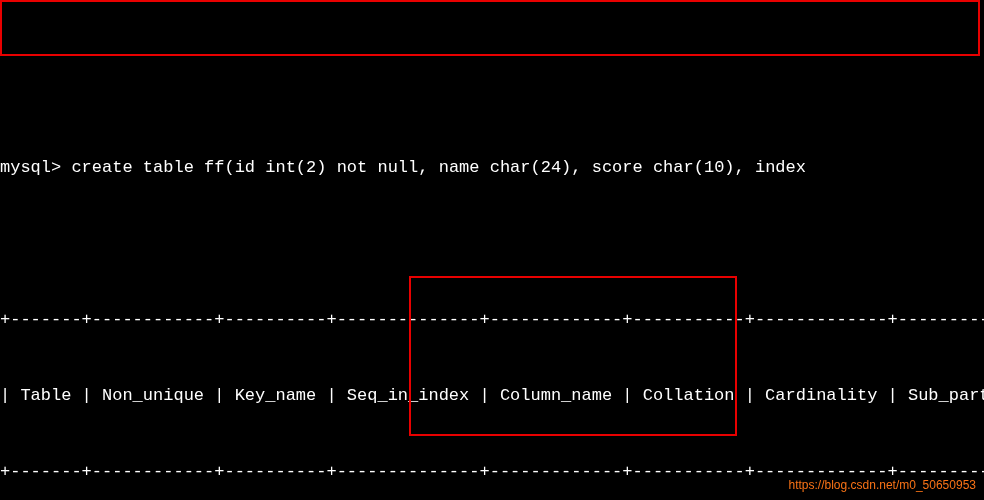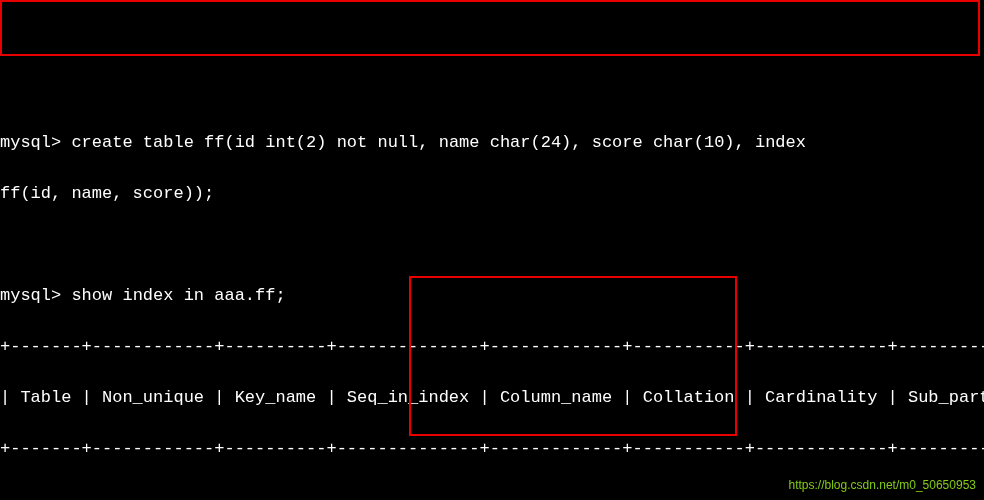--- a/index.html
+++ b/index.html
@@ -11,21 +11,21 @@
     line-height: 1.5;
     width: 984px;
     height: 500px;
     overflow: hidden;
     position: relative;
     white-space: pre;
   }
   .term {
     padding: 2px 0 0 0;
   }
-  .line { display: block; }
+  .line { display: block; margin-top: 25px; }
   .box-red-1 {
     position: absolute;
     left: 0;
     top: 0;
     width: 980px;
     height: 56px;
     border: 2px solid #e80000;
     pointer-events: none;
   }
   .box-red-2 {
@@ -34,35 +34,33 @@
     top: 276px;
     width: 328px;
     height: 160px;
     border: 2px solid #e80000;
     pointer-events: none;
   }
   .watermark {
     position: absolute;
     right: 8px;
     bottom: 6px;
-    color: #84cc16;
+    color: #f97316;
     font-size: 12px;
     font-family: Arial, sans-serif;
   }
 </style>
 </head>
 <body>
 
 
 
 <div class="term">
 <span class="line"><span>mysql&gt;</span> create table ff(id int(2) not null, name char(24), score char(10), index </span>
-<span class="line">ff(id, name, score));</span>
 <span class="line"> </span>
-<span class="line"><span>mysql&gt;</span> <span>show index in aaa.ff;</span></span>
 <span class="line">+-------+------------+----------+--------------+-------------+-----------+-------------+----------+--------+------+------------+---------+---------------+</span>
 <span class="line">| Table | Non_unique | Key_name | Seq_in_index | Column_name | Collation | Cardinality | Sub_part | Packed | Null | Index_type | Comment | Index_comment |</span>
 <span class="line">+-------+------------+----------+--------------+-------------+-----------+-------------+----------+--------+------+------------+---------+---------------+</span>
 
 
 
 
 
 
 </div>

